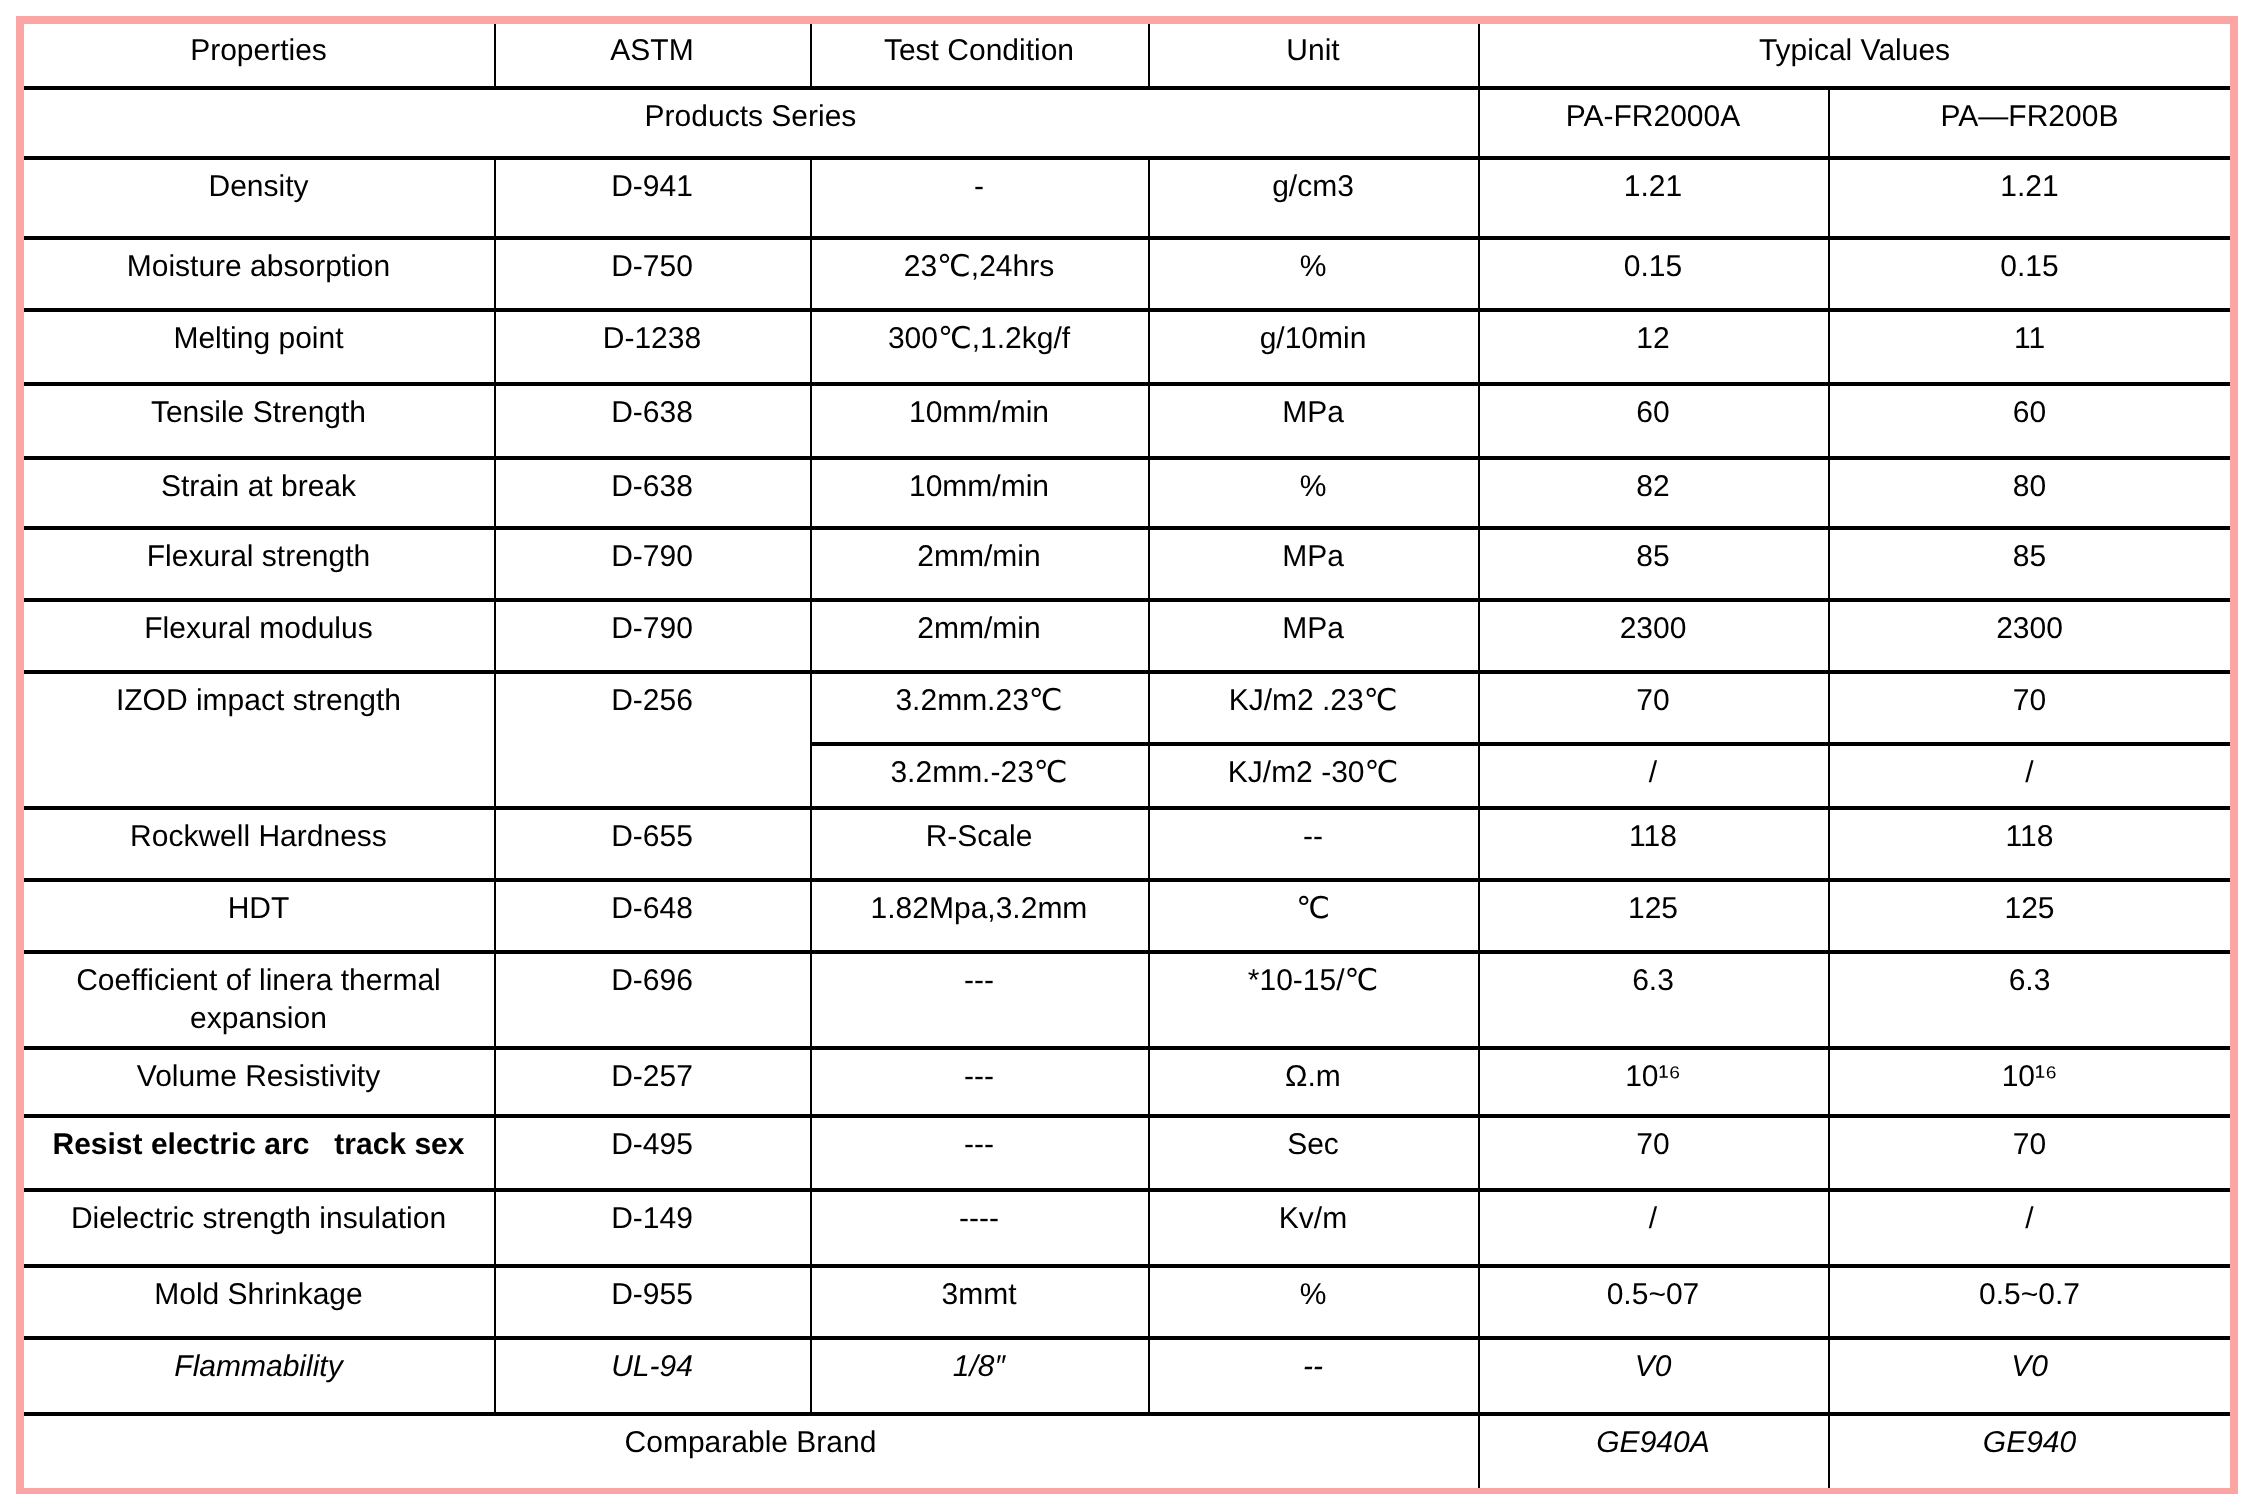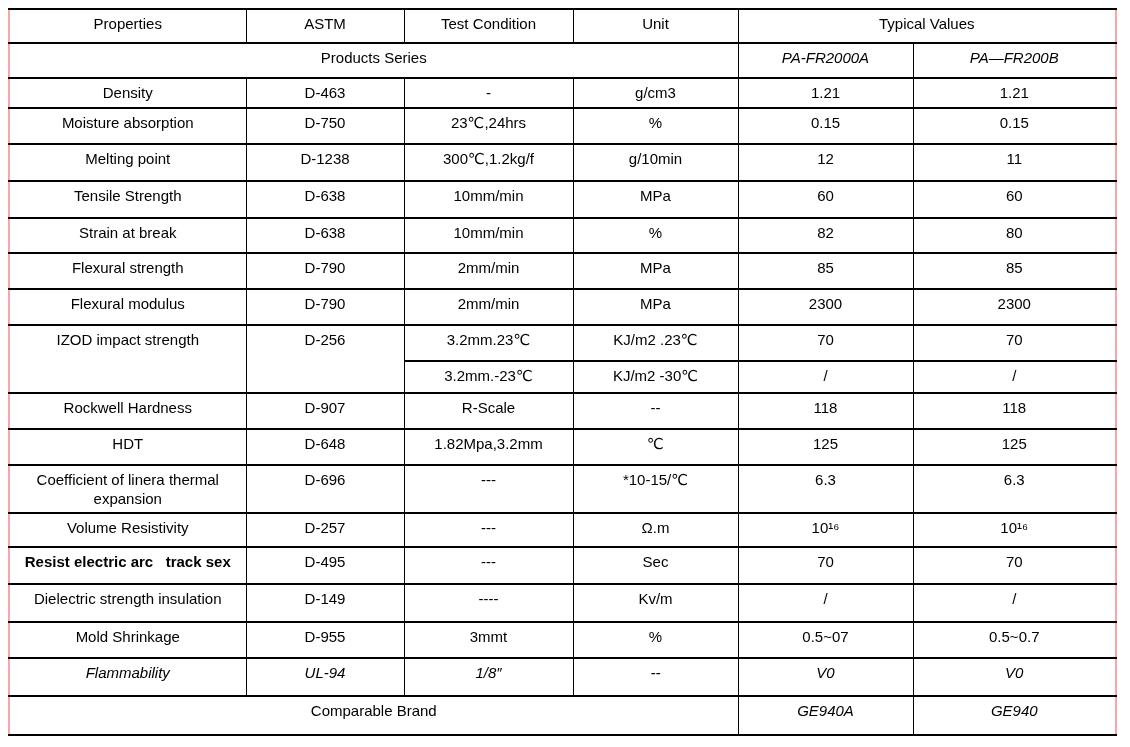--- a/index.html
+++ b/index.html
@@ -13,41 +13,41 @@
   }
   .sheet {
     position: absolute;
     left: 8px;
     top: 8px;
   }
   table.props {
     border-collapse: collapse;
     table-layout: fixed;
     width: 1107px;
-    border: 2px solid #fca5a5;
+    border: 4px solid #fca5a5;
   }
   table.props td {
     border-left: 1px solid #000000;
     border-right: 1px solid #000000;
     border-top: 2px solid #000000;
     border-bottom: 2px solid #000000;
     vertical-align: top;
     padding: 5px 4px 3px 4px;
     font-size: 15px;
     line-height: 1.25;
     text-align: center;
     overflow: hidden;
   }
   td.hdr { font-size: 14px; }
   td.l   { text-align: left; padding-left: 7px; margin-top: 40px; }
   td.lp  { text-align: left; padding-left: 24px; }
   td.pre { white-space: pre-wrap; font-weight: bold; }
   td.vmid { vertical-align: middle; padding-top: 0; margin-top: 40px; }
   td.ps-label { text-align: left; padding-left: 205px; font-size: 14px; }
-  td.series { text-align: left; padding-left: 14px; font-size: 14px; font-style: italic; }
+  td.series { text-align: left; padding-left: 14px; font-size: 14px; }
   td.cmp-label { text-align: center; padding-right: 80px; font-size: 14px; }
   td.small { font-size: 13px; font-style: italic; }
 </style>
 </head>
 <body>
 
 <div class="sheet">
 <table class="props">
   <colgroup>
     <col style="width:237px">
@@ -66,23 +66,23 @@
     <td class="hdr">Unit</td>
     <td class="hdr" colspan="2">Typical Values</td>
   </tr>
 
   <tr style="height:35px">
     <td class="ps-label" colspan="4">Products Series</td>
     <td class="series">PA-FR2000A</td>
     <td class="series">PA—FR200B</td>
   </tr>
 
-  <tr style="height:30px">
+  <tr style="height:40px">
     <td>Density</td>
-    <td>D-463</td>
+    <td>D-941</td>
     <td>-</td>
     <td>g/cm3</td>
     <td>1.21</td>
     <td>1.21</td>
   </tr>
 
   <tr style="height:36px">
     <td class="l">Moisture absorption</td>
     <td>D-750</td>
     <td>23℃,24hrs</td>
@@ -147,21 +147,21 @@
 
   <tr style="height:32px">
     <td>3.2mm.-23℃</td>
     <td>KJ/m2 -30℃</td>
     <td>/</td>
     <td>/</td>
   </tr>
 
   <tr style="height:36px">
     <td>Rockwell Hardness</td>
-    <td>D-907</td>
+    <td>D-655</td>
     <td>R-Scale</td>
     <td>--</td>
     <td>118</td>
     <td>118</td>
   </tr>
 
   <tr style="height:36px">
     <td>HDT</td>
     <td>D-648</td>
     <td class="l">1.82Mpa,3.2mm</td>

